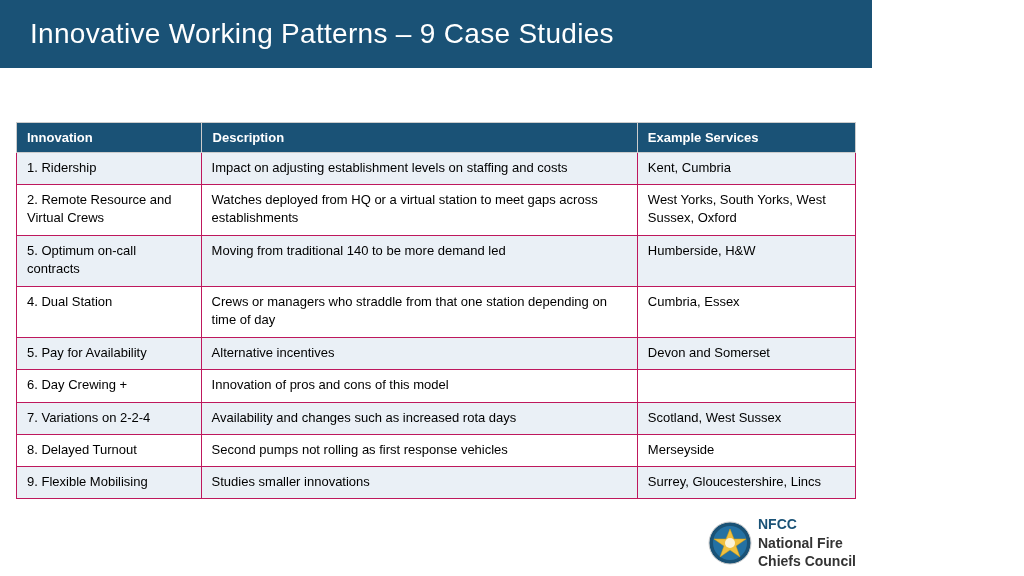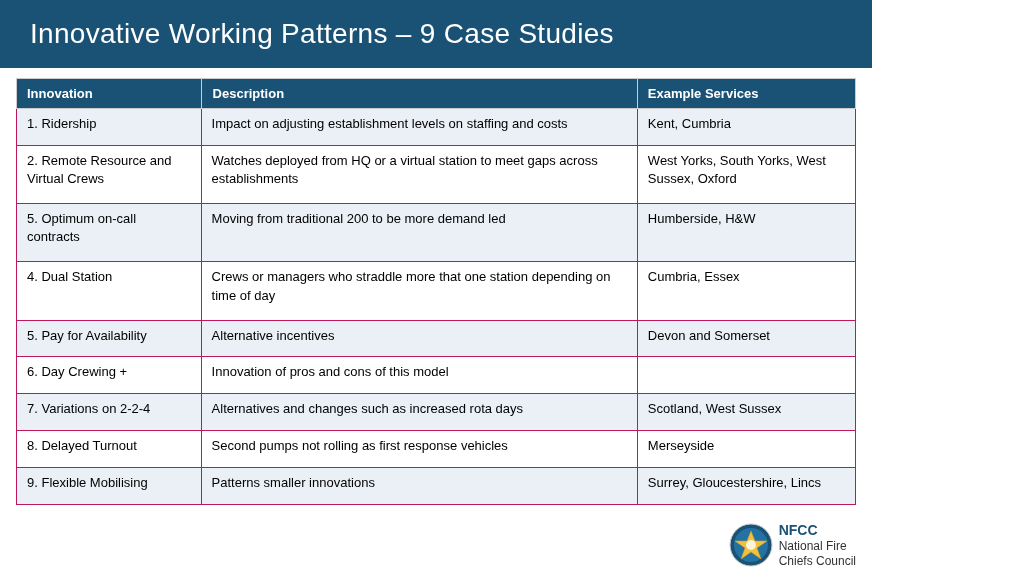--- a/index.html
+++ b/index.html
@@ -34,20 +34,21 @@
       padding: 10px 16px 10px 16px;
       display: flex;
       flex-direction: column;
     }
 
     table {
       width: 100%;
       border-collapse: collapse;
       font-size: 13px;
       flex: 1;
+      margin-top: 44px;
     }
 
     thead tr th {
       background: #1a5276;
       color: #ffffff;
       font-weight: 700;
       padding: 7px 10px;
       text-align: left;
       border: 1px solid #ccc;
     }
@@ -97,23 +98,23 @@
       line-height: 1.3;
     }
 
     .nfcc-abbr {
       font-weight: 700;
       font-size: 14px;
       color: #1a5276;
     }
 
     .nfcc-full {
-      font-size: 12px;
+      font-size: 14px;
       color: #333;
-      font-weight: 400;
+      font-weight: 700;
     }
   </style>
 </head>
 <body>
 
 <div class="page-container">
 
   <div class="header">
     <span>Innovative Working Patterns – 9 Case Studies</span>
   </div>
@@ -133,51 +134,51 @@
             <td>Impact on adjusting establishment levels on  staffing and costs</td>
             <td>Kent, Cumbria</td>
           </tr>
           <tr>
             <td>2. Remote Resource and Virtual Crews</td>
             <td>Watches deployed from HQ or a virtual station to meet gaps across establishments</td>
             <td>West Yorks, South Yorks, West Sussex, Oxford</td>
           </tr>
           <tr>
             <td>5. Optimum on-call contracts</td>
-            <td>Moving from traditional 200 to be more demand led</td>
+            <td>Moving from traditional 140 to be more demand led</td>
             <td>Humberside, H&amp;W</td>
           </tr>
           <tr>
             <td>4. Dual Station</td>
-            <td>Crews or managers who straddle more that one station depending on time of day</td>
+            <td>Crews or managers who straddle from that one station depending on time of day</td>
             <td>Cumbria, Essex</td>
           </tr>
           <tr>
             <td>5. Pay for Availability</td>
             <td>Alternative incentives</td>
             <td>Devon and Somerset</td>
           </tr>
           <tr>
             <td>6. Day Crewing +</td>
             <td>Innovation of pros and cons of this model</td>
             <td></td>
           </tr>
           <tr>
             <td>7. Variations on 2-2-4</td>
-            <td>Alternatives and changes such as increased rota days</td>
+            <td>Availability and changes such as increased rota days</td>
             <td>Scotland, West Sussex</td>
           </tr>
           <tr>
             <td>8. Delayed Turnout</td>
             <td>Second pumps not rolling as first response vehicles</td>
             <td>Merseyside</td>
           </tr>
           <tr>
             <td>9. Flexible Mobilising</td>
-            <td>Patterns smaller innovations</td>
+            <td>Studies smaller innovations</td>
             <td>Surrey, Gloucestershire, Lincs</td>
           </tr>
         </tbody>
     </table>
   </div>
 
   <div class="footer">
     <div class="nfcc-logo">
       <svg class="nfcc-badge" viewBox="0 0 44 44" xmlns="http://www.w3.org/2000/svg">
         <circle cx="22" cy="22" r="21" fill="#1a5276" stroke="#ccc" stroke-width="1"></circle>

